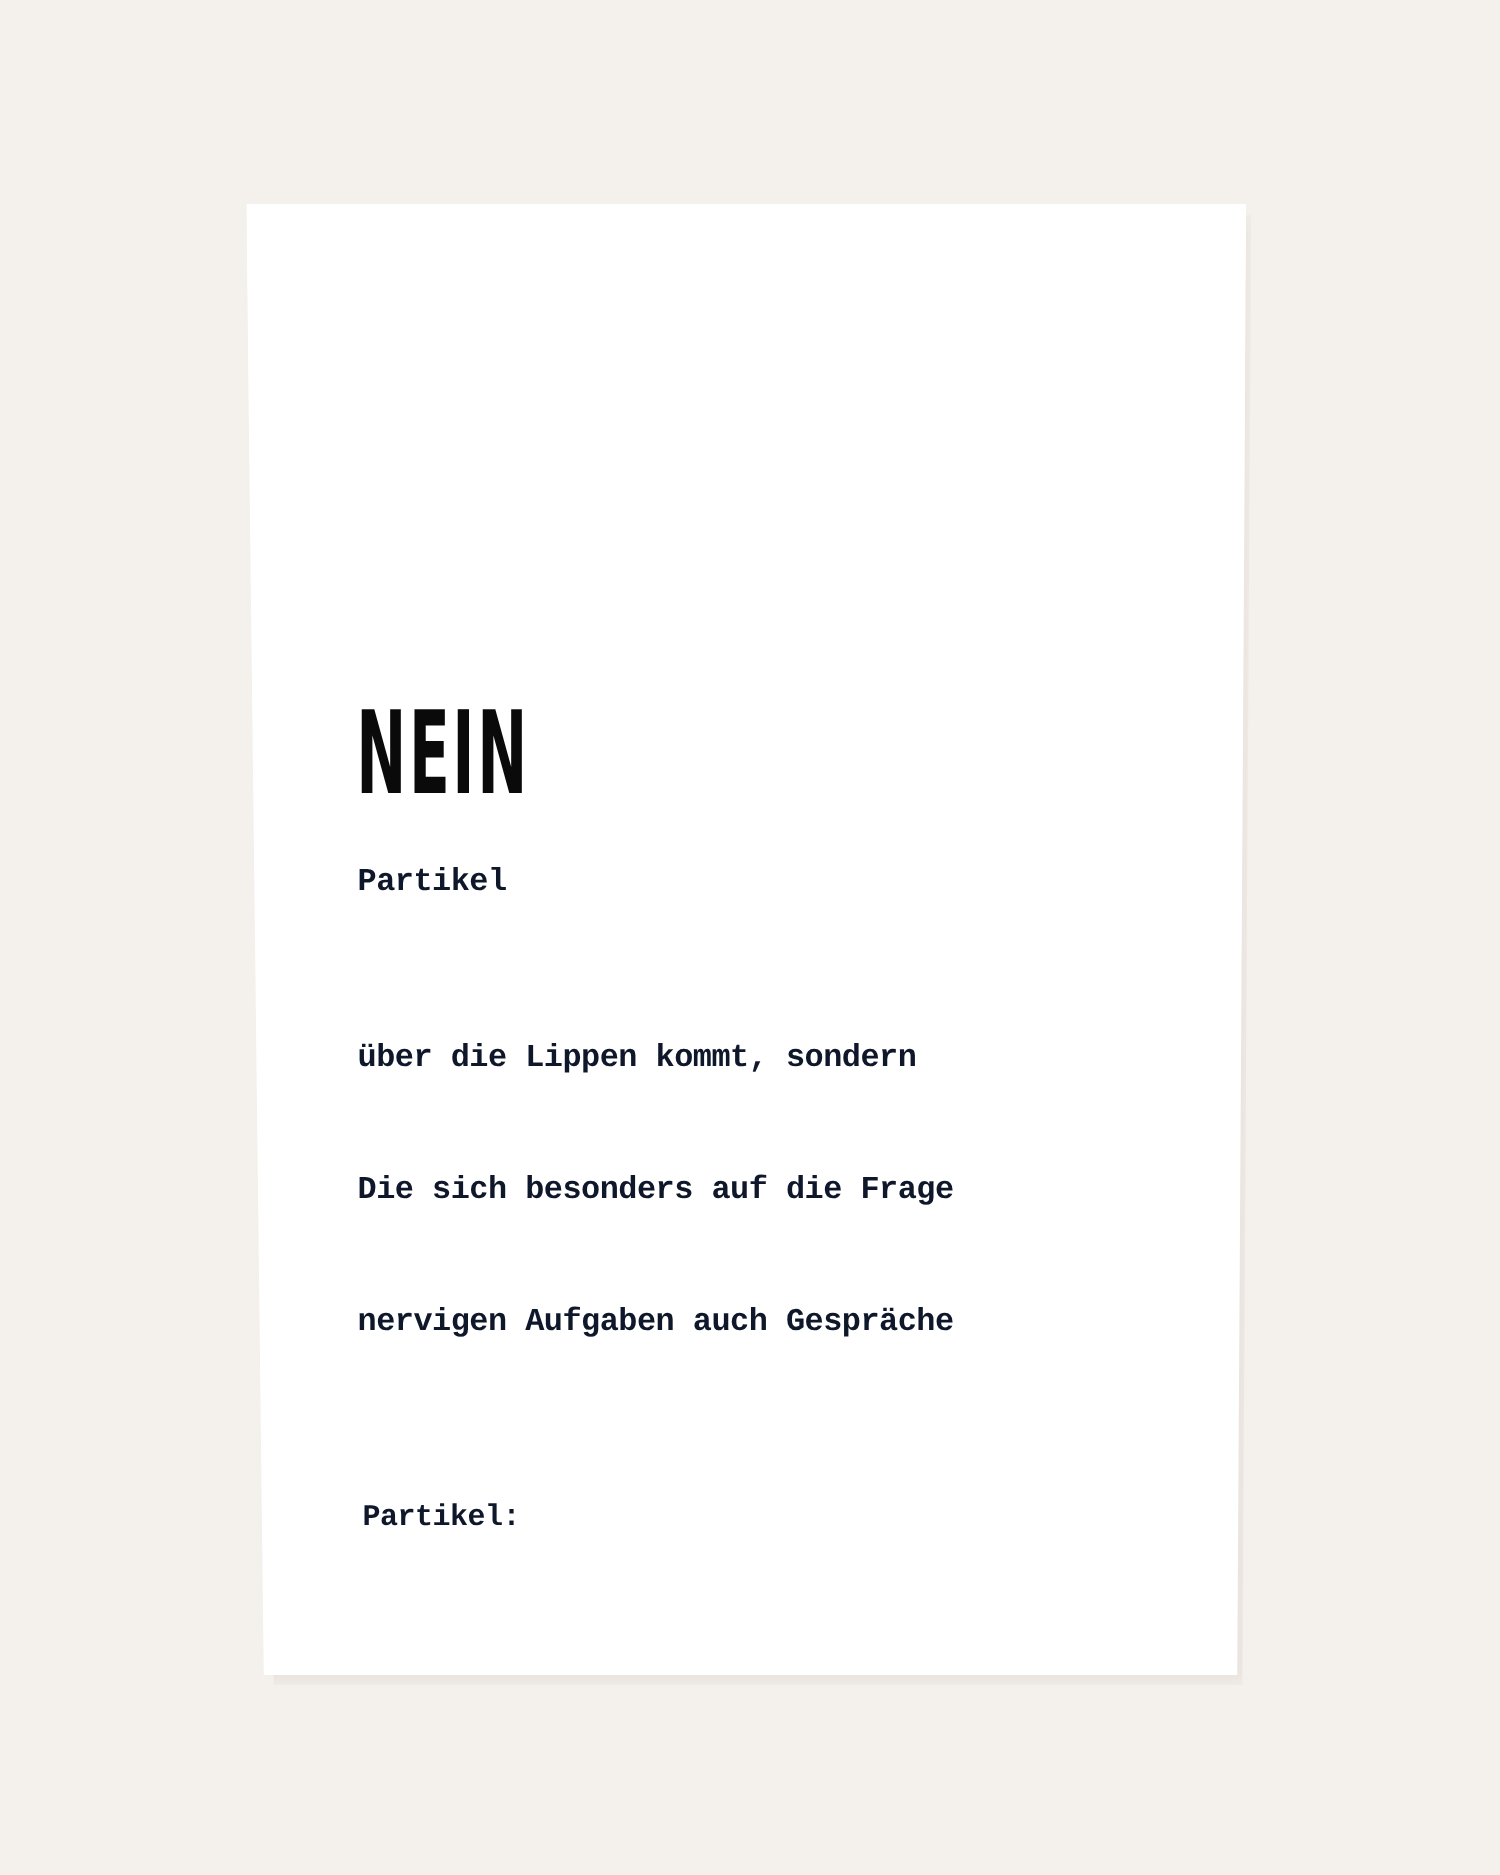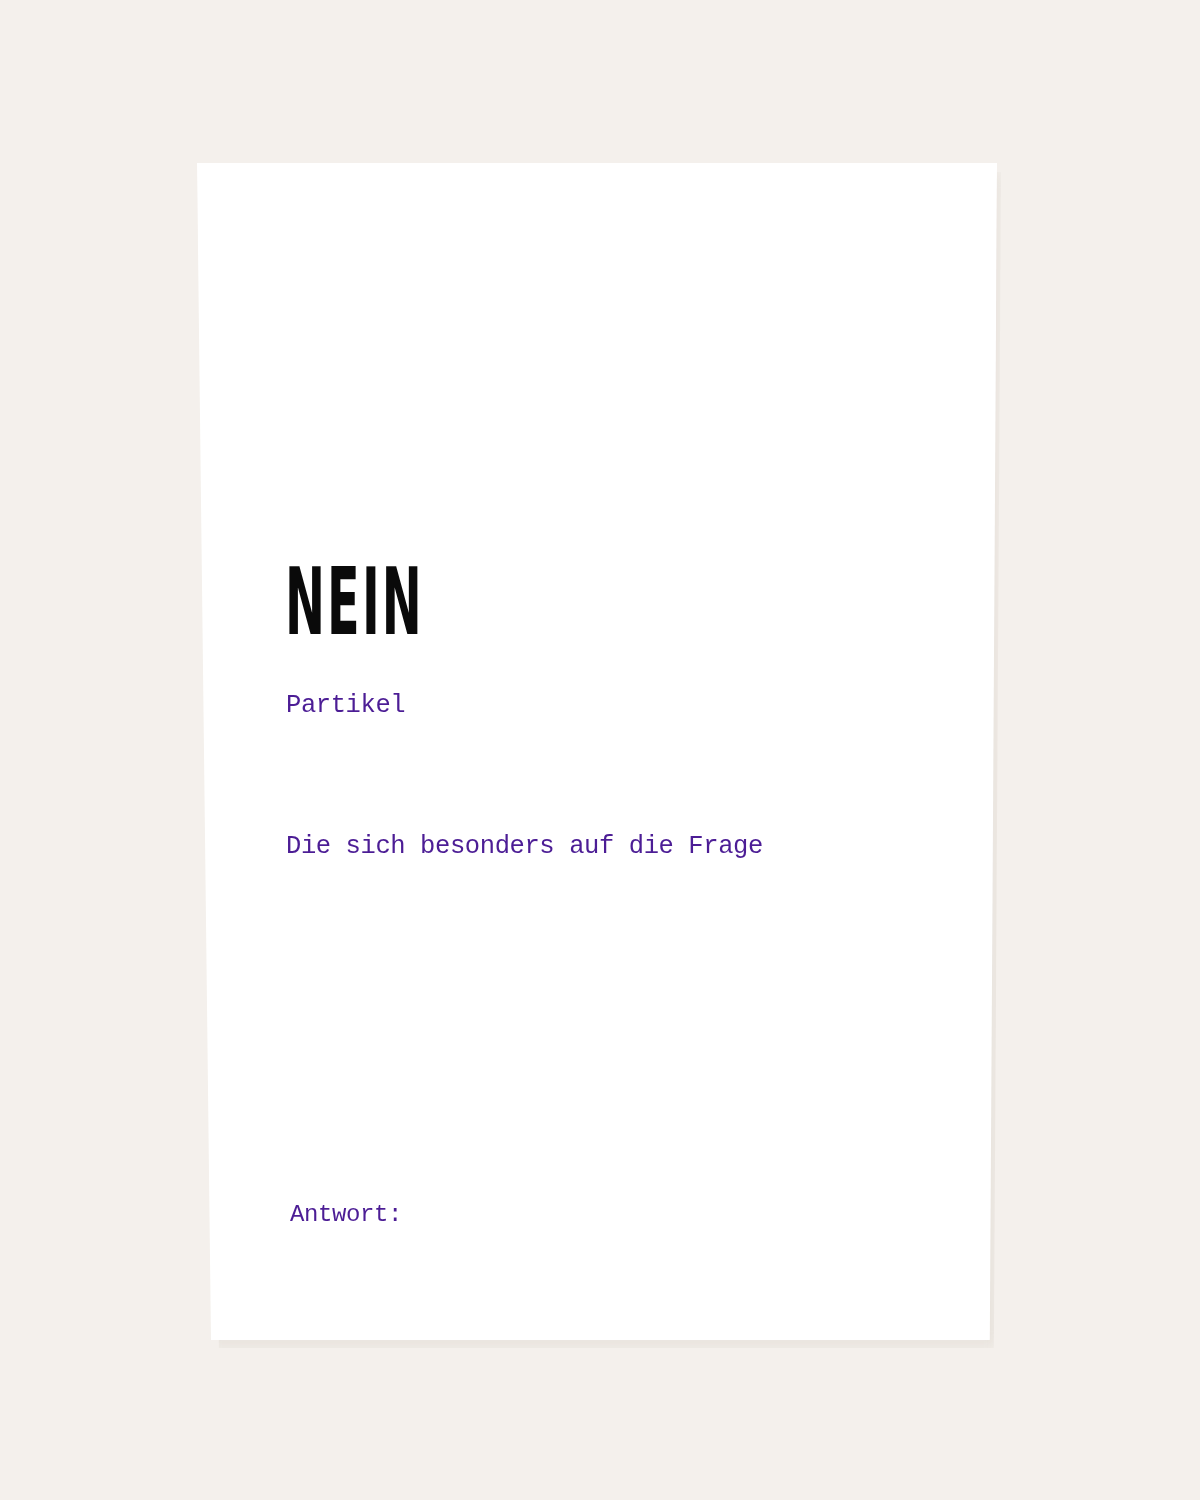--- a/index.html
+++ b/index.html
@@ -42,23 +42,23 @@
       font-weight: bold;
       font-size: 92px;
       line-height: 86px;
       color: #0a0a0a;
       letter-spacing: 4px;
       transform: scaleX(0.52);
       transform-origin: left top;
     }
     .mono {
       font-family: "Liberation Mono", "DejaVu Sans Mono", monospace;
-      color: #4c1d95;
+      color: #0f172a;
       font-size: 25.5px;
-      font-weight: normal;
+      font-weight: bold;
       letter-spacing: -0.4px;
     }
     .pos {
       position: absolute;
       left: 286px;
       top: 688px;
       margin: 0;
       line-height: 35px;
     }
     .definition {
@@ -89,23 +89,25 @@
 <body>
 
 <div class="card-shadow"></div>
 <div class="card"></div>
 
 <h1 class="word">NEIN</h1>
 
 <p class="pos mono">Partikel</p>
 
 <div class="definition mono">
+  <div>über die Lippen kommt, sondern</div>
   <div>Die sich besonders auf die Frage</div>
+  <div>nervigen Aufgaben auch Gespräche</div>
   
   
   
   
   
 </div>
 
 <div class="synonyms mono">
-  <div class="syn-label">Antwort:</div>
+  <div class="syn-label">Partikel:</div>
 </div>
 
 </body></html>

